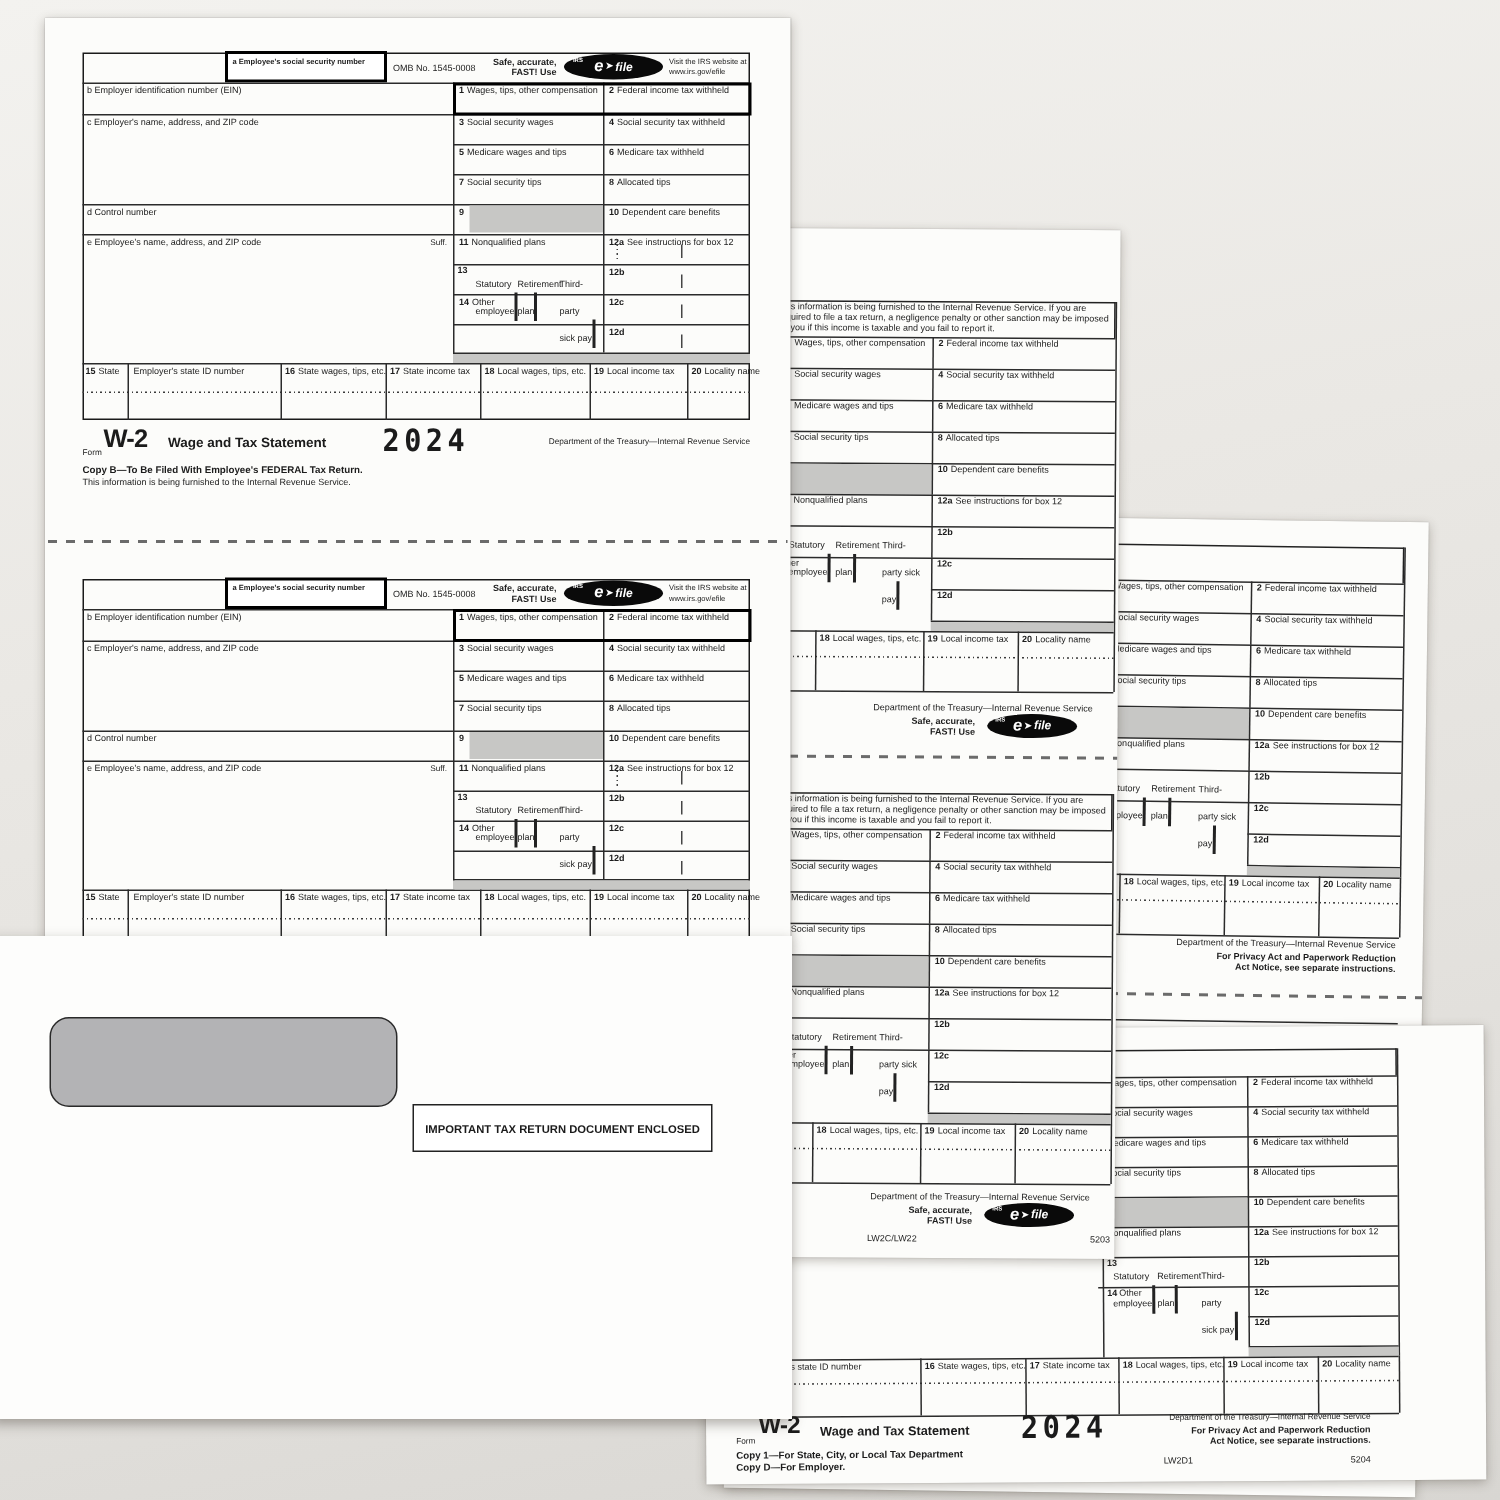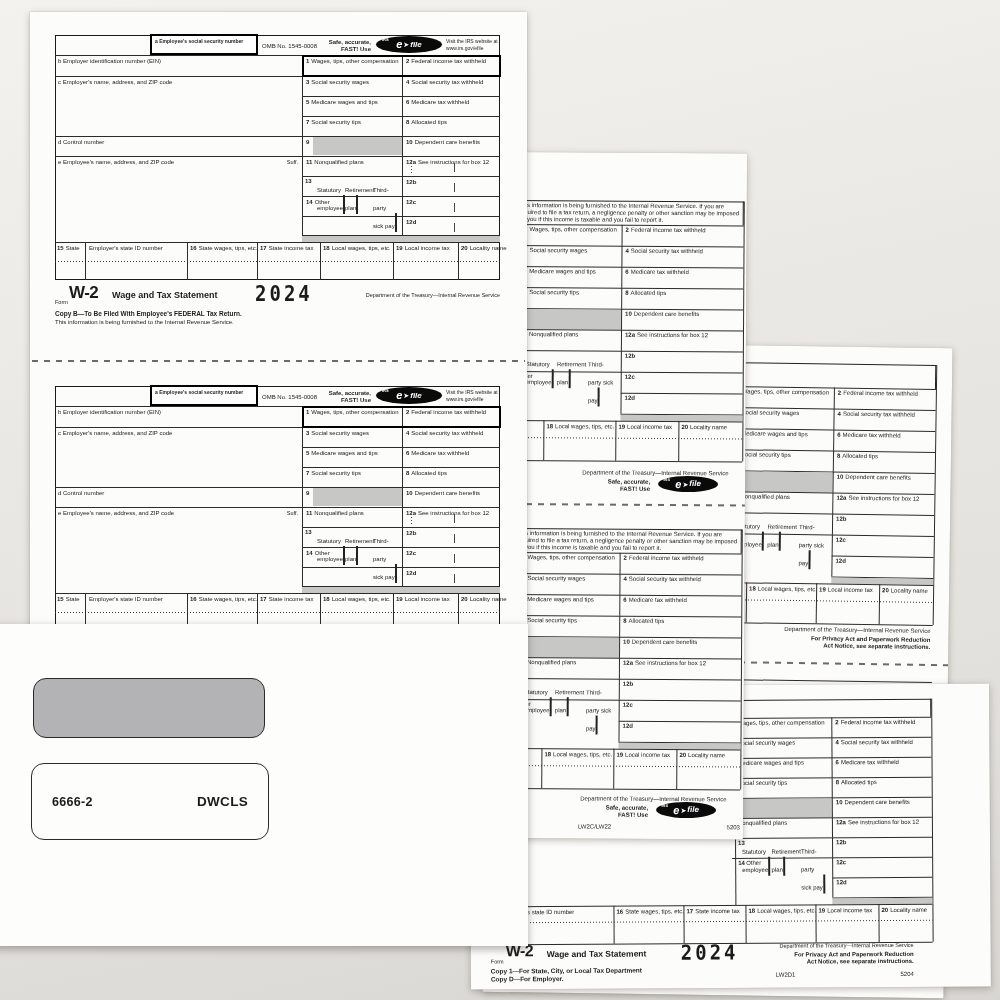--- a/index.html
+++ b/index.html
@@ -615,20 +615,19 @@
     <div class="lab" style="left:268px;top:210px;"><b>18</b><span>Local wages, tips, etc.</span></div>
     <div class="lab" style="left:341px;top:210px;"><b>19</b><span>Local income tax</span></div>
     <div class="lab" style="left:406px;top:210px;"><b>20</b><span>Locality name</span></div>
 
   </div>
 </div>
   </div>
 
   <div class="env" id="envelope" style="left:-6px;top:624px;width:534px;height:322px;z-index:5;">
     <div class="abs" style="left:39px;top:54px;width:230px;height:58px;background:#b3b3b5;border:1.4px solid #2a2a2a;border-radius:13px;"></div>
-    <div class="abs" style="left:37px;top:139px;width:238px;height:77px;border:1.4px solid #2a2a2a;border-radius:13px;background:#fdfdfc;
-                display:flex;align-items:center;justify-content:space-between;padding:0 20px;box-sizing:border-box;">
-      <span style="font-size:12.5px;font-weight:bold;letter-spacing:.3px;">6666-2</span>
-      <span style="font-size:13.5px;font-weight:800;letter-spacing:.3px;">DWCLS</span>
+    <div class="abs" style="left:281px;top:112px;width:198px;height:30px;border:1.4px solid #222;background:#fff;
+                display:flex;align-items:center;justify-content:center;">
+      <span style="font-size:7.5px;font-weight:bold;">IMPORTANT TAX RETURN DOCUMENT ENCLOSED</span>
     </div>
   </div>
 
 </div>
 
 </body></html>

